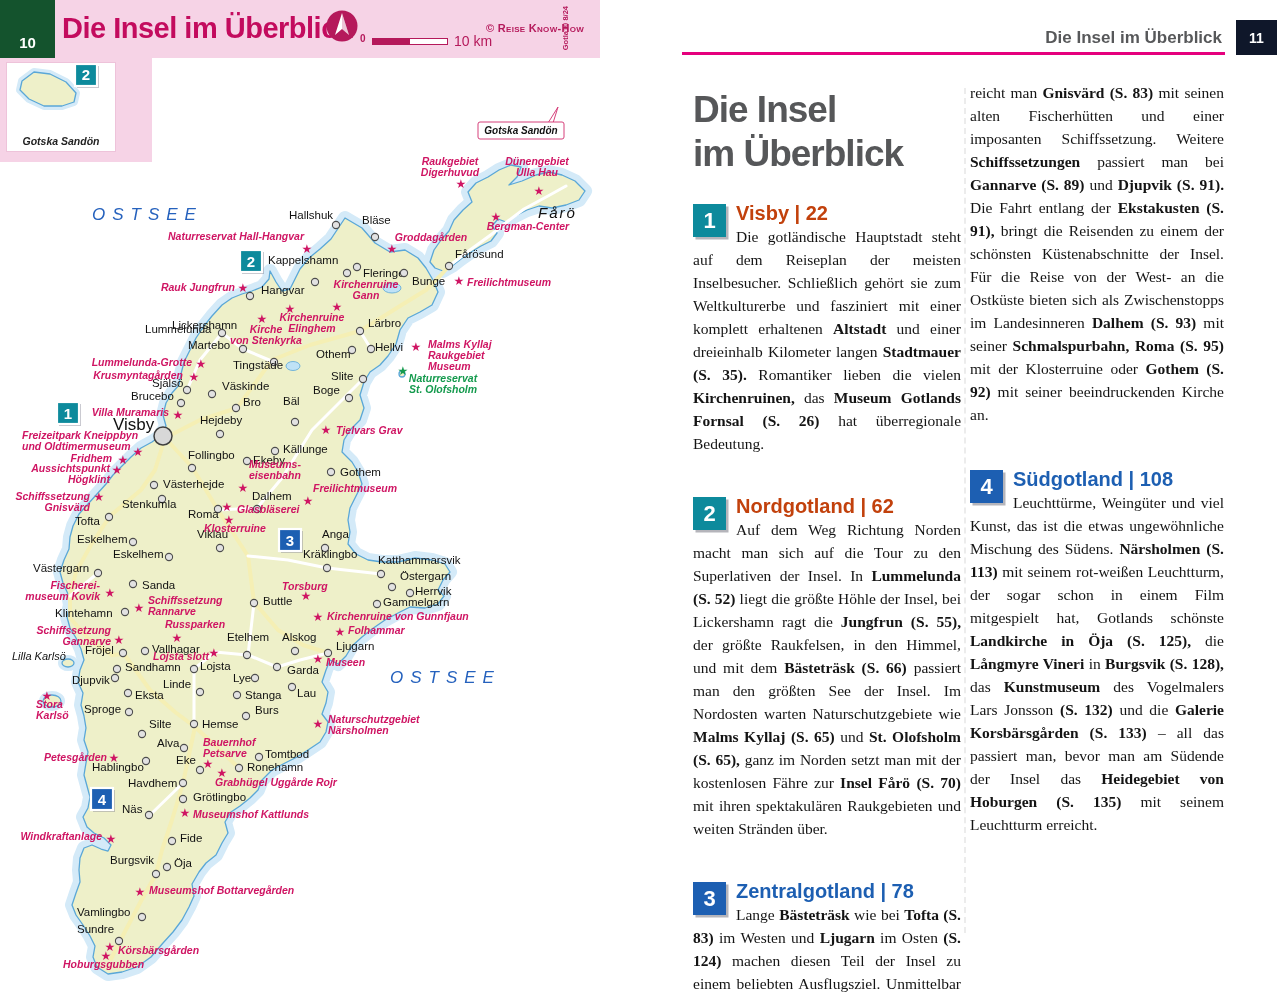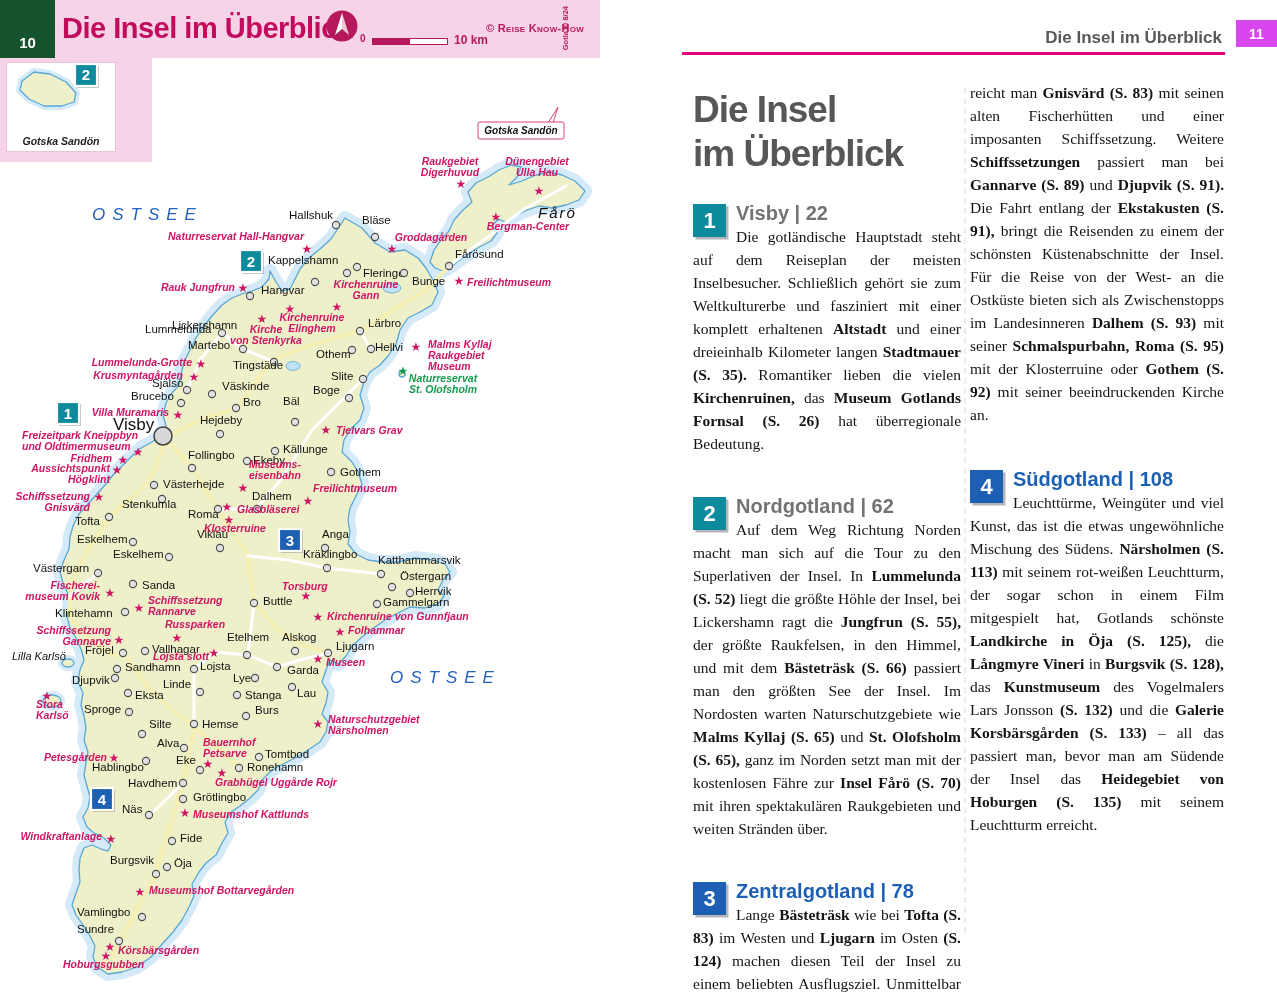--- a/index.html
+++ b/index.html
@@ -12,21 +12,21 @@
   .hdr-pagebox{position:absolute;left:0;top:0;width:55px;height:58px;background:#14532d;
        color:#fff;font-weight:bold;font-size:15px;display:flex;align-items:flex-end;
        justify-content:center;padding-bottom:7px;box-sizing:border-box}
   .hdr-title{position:absolute;left:62px;top:12px;font-size:29px;font-weight:bold;
        color:#c30b5e;letter-spacing:-.5px;white-space:nowrap}
   .hdr-compass{position:absolute;left:324px;top:8px}
   .hdr-zero{position:absolute;left:360px;top:33px;font-size:10px;font-weight:bold;color:#b5195b}
   .scalebar{position:absolute;left:372px;top:38px;width:76px;height:7px;border:1px solid #b5195b;
        box-sizing:border-box;background:#fff}
   .scalebar .half{position:absolute;left:0;top:0;width:50%;height:100%;background:#b5195b}
-  .hdr-scale-label{position:absolute;left:454px;top:33px;font-size:12px;font-weight:bold;color:#b5195b;white-space:nowrap}
+  .hdr-scale-label{position:absolute;left:454px;top:33px;font-size:14px;font-weight:normal;color:#b5195b;white-space:nowrap}
   .hdr-copy{position:absolute;left:486px;top:22px;font-size:11px;font-weight:bold;color:#b5195b;
        font-variant:small-caps;letter-spacing:.3px;white-space:nowrap}
   .hdr-edition{position:absolute;left:562px;top:6px;font-size:7.5px;line-height:8px;color:#b5195b;
        writing-mode:vertical-rl;transform:rotate(180deg);text-align:left;font-weight:bold}
 
   
   .inset-box{position:absolute;left:6px;top:62px;width:110px;height:90px;background:#fff;
        border:1px solid #eec3da;box-sizing:border-box}
 
   
@@ -56,39 +56,39 @@
   .callout-box{fill:#fff;stroke:#d6417b;stroke-width:1}
   .callout-txt{font-family:"Liberation Sans",sans-serif;font-weight:bold;font-style:italic;
        font-size:10px;fill:#111;text-anchor:middle}
   .inset-label{font-family:"Liberation Sans",sans-serif;font-weight:bold;font-style:italic;
        font-size:10.5px;fill:#222;text-anchor:middle}
 
   
   .hdr-right-title{position:absolute;left:680px;top:28px;width:542px;text-align:right;
        font-size:17px;font-weight:bold;color:#57585a}
   .hdr-right-rule{position:absolute;left:682px;top:52px;width:543px;height:3px;background:#e5007d}
-  .hdr-right-box{position:absolute;left:1236px;top:20px;width:41px;height:27px;background:#d946ef;
+  .hdr-right-box{position:absolute;left:1236px;top:20px;width:41px;height:35px;background:#0f172a;
        color:#fff;font-size:14px;font-weight:bold;display:flex;align-items:center;justify-content:center}
   .gutter{position:absolute;left:964px;top:88px;height:845px;border-left:2px dashed #ececec}
 
   .col{position:absolute;color:#141414}
   .col1{left:693px;top:88px;width:268px}
   .col2{left:970px;top:80px;width:254px}
   h1.article{margin:0;font-size:37px;line-height:44px;font-weight:bold;color:#565759;letter-spacing:-1px}
   p.body{margin:1px 0 0 0;font-family:"Liberation Serif",serif;font-size:15.5px;
        line-height:23px;text-align:justify;color:#141414}
   .sec{margin-top:26px;overflow:visible}
   .sec + .sec{margin-top:40px}
   .sec-badge{float:left;width:33px;height:33px;margin:2px 10px 3px 0;color:#fff;
        font-size:22px;font-weight:bold;display:flex;align-items:center;justify-content:center;
        box-shadow:2.5px 2.5px 0 rgba(90,90,105,.45)}
   .sec-badge.teal{background:#0d8a9c}
   .sec-badge.blue{background:#1d5fb2}
   .sec-head{font-size:20px;line-height:22px;font-weight:bold}
-  .sec-head.teal{color:#737373}
+  .sec-head.teal{color:#c2410c}
   .sec-head.blue{color:#1d5fb2}
   .sec4{margin-top:42px}
 </style>
 </head>
 <body>
 
 <div class="hdr-band"></div>
 <div class="hdr-panel"></div>
 <div class="inset-box"></div>
 

